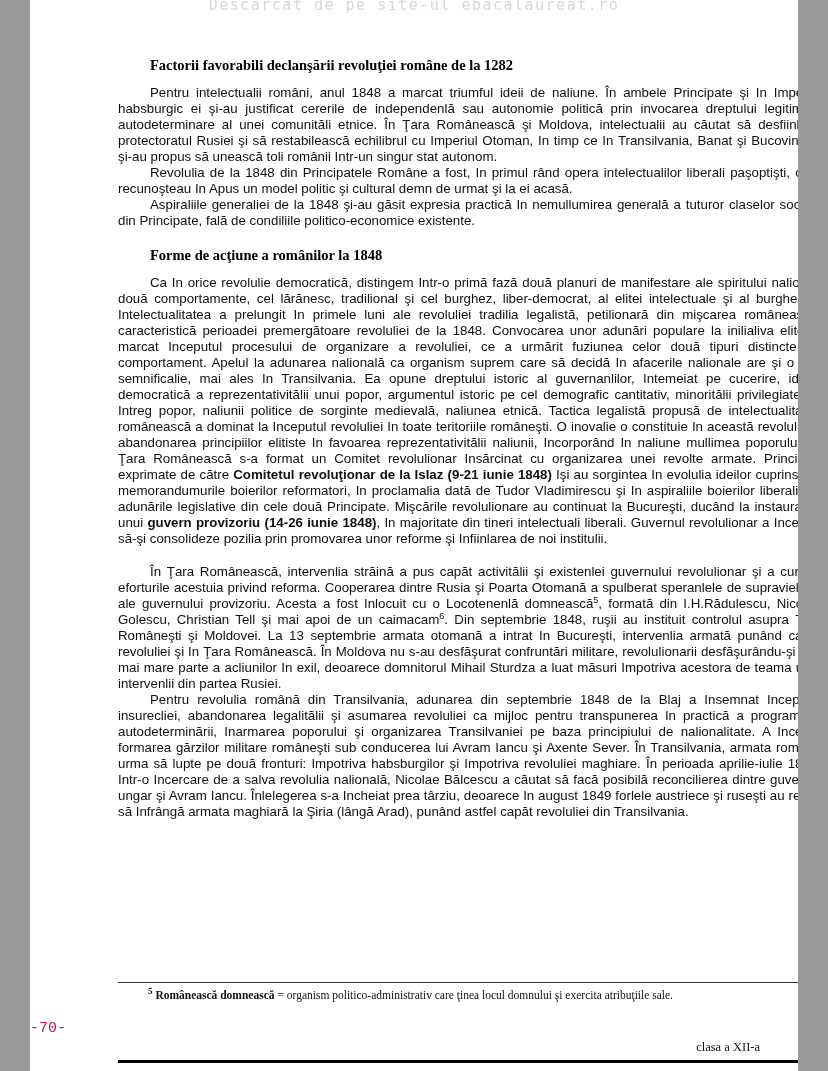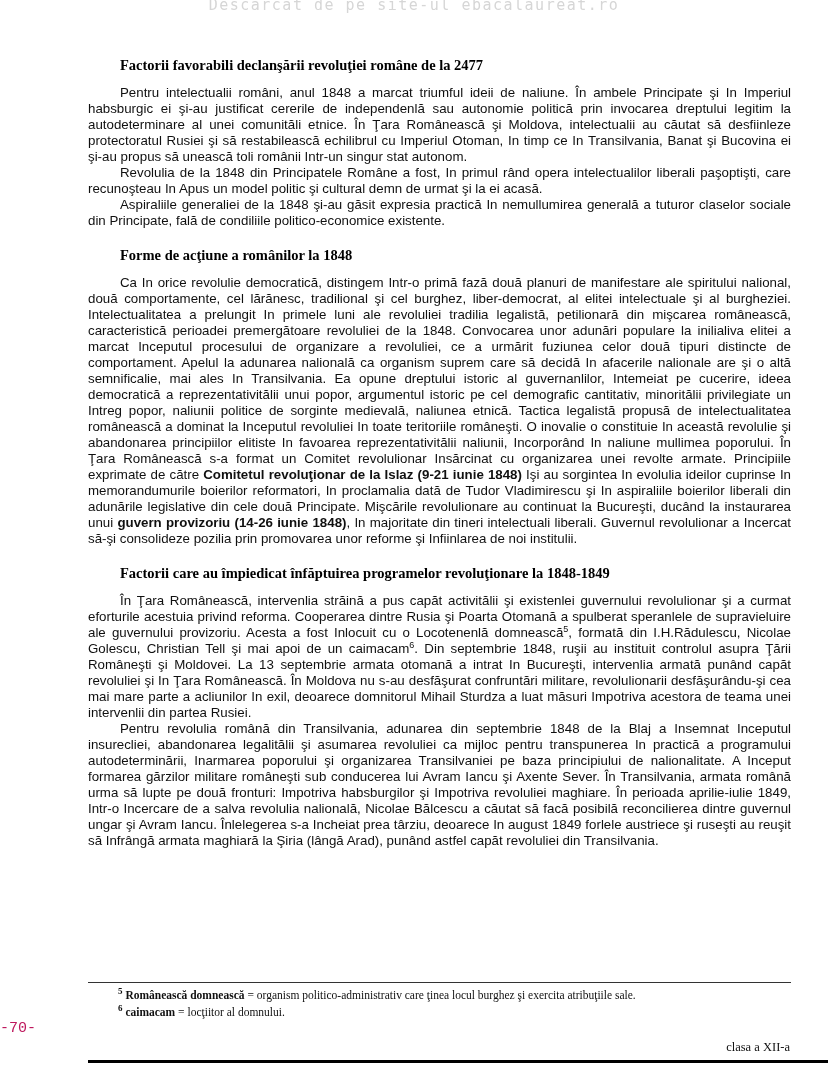--- a/index.html
+++ b/index.html
@@ -1,18 +1,18 @@
 <!DOCTYPE html>
 <html><head>
 <meta charset="utf-8">
 <style>
   html, body { margin: 0; padding: 0; background: #9a9a9a; }
   .page {
     position: relative;
-    width: 828px;
+    width: 768px;
     height: 1071px;
     margin: 0 auto;
     background: #ffffff;
     overflow: hidden;
     font-family: "Liberation Sans", sans-serif;
     color: #111111;
   }
   .watermark {
     position: absolute;
     top: -4px;
@@ -101,42 +101,40 @@
 </head>
 <body>
 
 <div class="page">
 
   <div class="watermark">Descarcat de pe site-ul ebacalaureat.ro</div>
 
   <div class="content">
 
     <div class="section">
-      <h2 class="heading">Factorii favorabili declanşării revoluţiei române de la 2477</h2>
+      <h2 class="heading">Factorii favorabili declanşării revoluţiei române de la 1282</h2>
       <p class="para"><span>Pentru intelectualii români, anul 1848 a marcat triumful ideii de naliune. În ambele Principate şi In Imperiul habsburgic ei şi-au justificat cererile de independenlă sau autonomie politică prin invocarea dreptului legitim la autodeterminare al unei comunităli etnice. În Ţara Românească şi Moldova, intelectualii au căutat să desfiinleze protectoratul Rusiei şi să restabilească echilibrul cu Imperiul Otoman, In timp ce In Transilvania, Banat şi Bucovina ei şi-au propus să unească toli românii Intr-un singur stat autonom.</span></p>
       <p class="para"><span>Revolulia de la 1848 din Principatele Române a fost, In primul rând opera intelectualilor liberali paşoptişti, care recunoşteau In Apus un model politic şi cultural demn de urmat şi la ei acasă.</span></p>
       <p class="para"><span>Aspiraliile generaliei de la 1848 şi-au găsit expresia practică In nemullumirea generală a tuturor claselor sociale din Principate, fală de condiliile politico-economice existente.</span></p>
     </div>
 
     <div class="section">
       <h2 class="heading">Forme de acţiune a românilor la 1848</h2>
       <p class="para"><span>Ca In orice revolulie democratică, distingem Intr-o primă fază două planuri de manifestare ale spiritului nalional, două comportamente, cel lărănesc, tradilional şi cel burghez, liber-democrat, al elitei intelectuale şi al burgheziei. Intelectualitatea a prelungit In primele luni ale revoluliei tradilia legalistă, petilionară din mişcarea românească, caracteristică perioadei premergătoare revoluliei de la 1848. Convocarea unor adunări populare la inilialiva elitei a marcat Inceputul procesului de organizare a revoluliei, ce a urmărit fuziunea celor două tipuri distincte de comportament. Apelul la adunarea nalională ca organism suprem care să decidă In afacerile nalionale are şi o altă semnificalie, mai ales In Transilvania. Ea opune dreptului istoric al guvernanlilor, Intemeiat pe cucerire, ideea democratică a reprezentativitălii unui popor, argumentul istoric pe cel demografic cantitativ, minoritălii privilegiate un Intreg popor, naliunii politice de sorginte medievală, naliunea etnică. Tactica legalistă propusă de intelectualitatea românească a dominat la Inceputul revoluliei In toate teritoriile româneşti. O inovalie o constituie In această revolulie şi abandonarea principiilor elitiste In favoarea reprezentativitălii naliunii, Incorporând In naliune mullimea poporului. În Ţara Românească s-a format un Comitet revolulionar Insărcinat cu organizarea unei revolte armate. Principiile exprimate de către </span><span class="b">Comitetul revoluţionar de la Islaz (9-21 iunie 1848)</span><span> Işi au sorgintea In evolulia ideilor cuprinse In memorandumurile boierilor reformatori, In proclamalia dată de Tudor Vladimirescu şi In aspiraliile boierilor liberali din adunările legislative din cele două Principate. Mişcările revolulionare au continuat la Bucureşti, ducând la instaurarea unui </span><span class="b">guvern provizoriu (14-26 iunie 1848)</span><span>, In majoritate din tineri intelectuali liberali. Guvernul revolulionar a Incercat să-şi consolideze pozilia prin promovarea unor reforme şi Infiinlarea de noi institulii.</span></p>
     </div>
 
     <div class="section">
-      <h2 class="heading">Factorii care au împiedicat înfăptuirea programelor revoluţionare la 1848-1849</h2>
       <p class="para"><span>În Ţara Românească, intervenlia străină a pus capăt activitălii şi existenlei guvernului revolulionar şi a curmat eforturile acestuia privind reforma. Cooperarea dintre Rusia şi Poarta Otomană a spulberat speranlele de supravieluire ale guvernului provizoriu. Acesta a fost Inlocuit cu o Locotenenlă domnească</span><sup>5</sup><span>, formată din I.H.Rădulescu, Nicolae Golescu, Christian Tell şi mai apoi de un caimacam</span><sup>6</sup><span>. Din septembrie 1848, ruşii au instituit controlul asupra Ţării Româneşti şi Moldovei. La 13 septembrie armata otomană a intrat In Bucureşti, intervenlia armată punând capăt revoluliei şi In Ţara Românească. În Moldova nu s-au desfăşurat confruntări militare, revolulionarii desfăşurându-şi cea mai mare parte a acliunilor In exil, deoarece domnitorul Mihail Sturdza a luat măsuri Impotriva acestora de teama unei intervenlii din partea Rusiei.</span></p>
       <p class="para"><span>Pentru revolulia română din Transilvania, adunarea din septembrie 1848 de la Blaj a Insemnat Inceputul insurecliei, abandonarea legalitălii şi asumarea revoluliei ca mijloc pentru transpunerea In practică a programului autodeterminării, Inarmarea poporului şi organizarea Transilvaniei pe baza principiului de nalionalitate. A Inceput formarea gărzilor militare româneşti sub conducerea lui Avram Iancu şi Axente Sever. În Transilvania, armata română urma să lupte pe două fronturi: Impotriva habsburgilor şi Impotriva revoluliei maghiare. În perioada aprilie-iulie 1849, Intr-o Incercare de a salva revolulia nalională, Nicolae Bălcescu a căutat să facă posibilă reconcilierea dintre guvernul ungar şi Avram Iancu. Înlelegerea s-a Incheiat prea târziu, deoarece In august 1849 forlele austriece şi ruseşti au reuşit să Infrângă armata maghiară la Şiria (lângă Arad), punând astfel capăt revoluliei din Transilvania.</span></p>
     </div>
 
   </div>
 
   <div class="footnote-area">
     <div class="footnote-rule"></div>
-    <p class="footnote"><sup class="b">5</sup><span> </span><span class="b">Românească domnească</span><span> = organism politico-administrativ care ţinea locul burghez şi exercita atribuţiile sale.</span></p>
-    <p class="footnote"><sup class="b">6</sup><span> </span><span class="b">caimacam</span><span> = locţiitor al domnului.</span></p>
+    <p class="footnote"><sup class="b">5</sup><span> </span><span class="b">Românească domnească</span><span> = organism politico-administrativ care ţinea locul domnului şi exercita atribuţiile sale.</span></p>
   </div>
 
   <div class="page-number">-70-</div>
   <div class="class-label">clasa a XII-a</div>
   <div class="bottom-line"></div>
 
 </div>
 
 </body></html>

